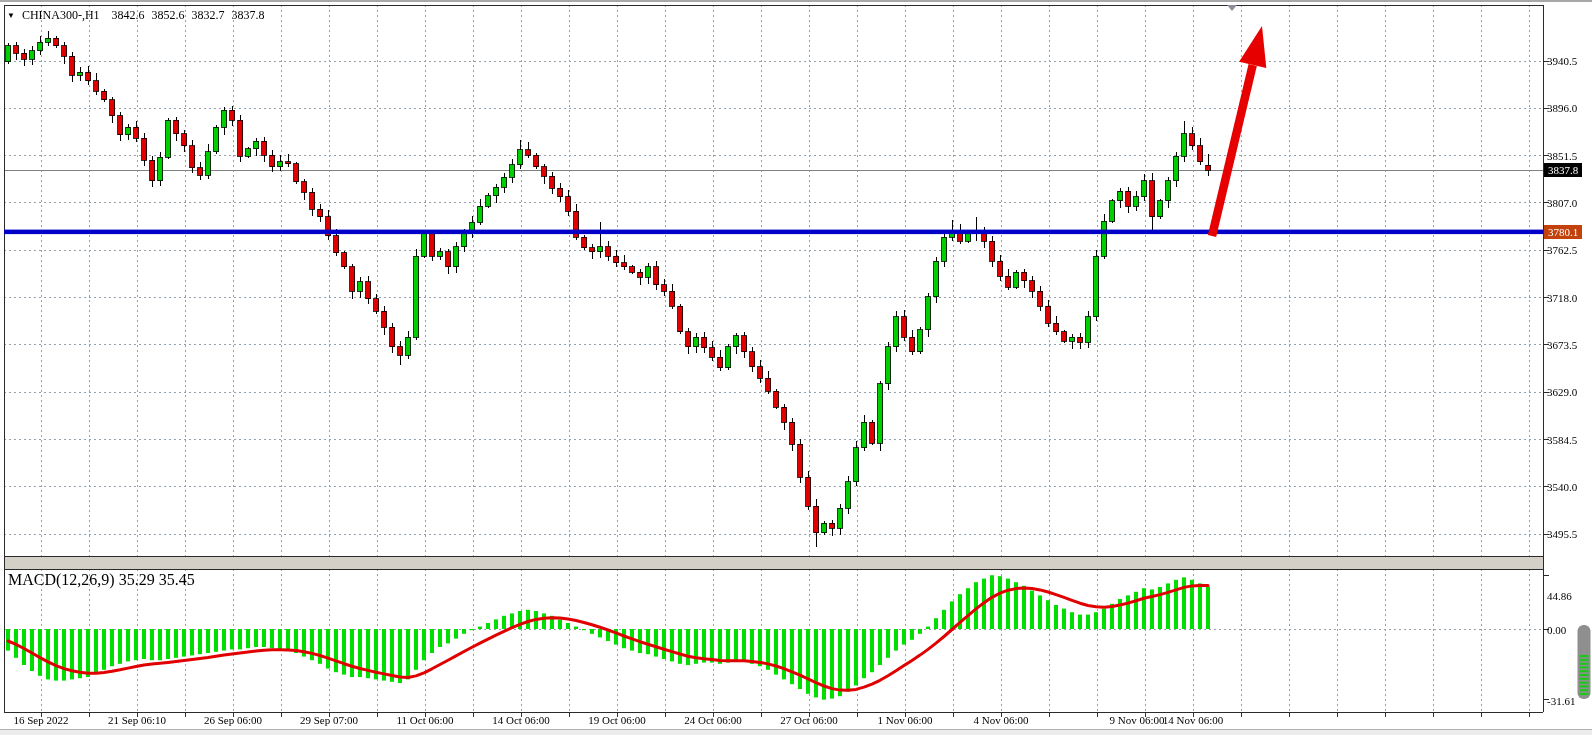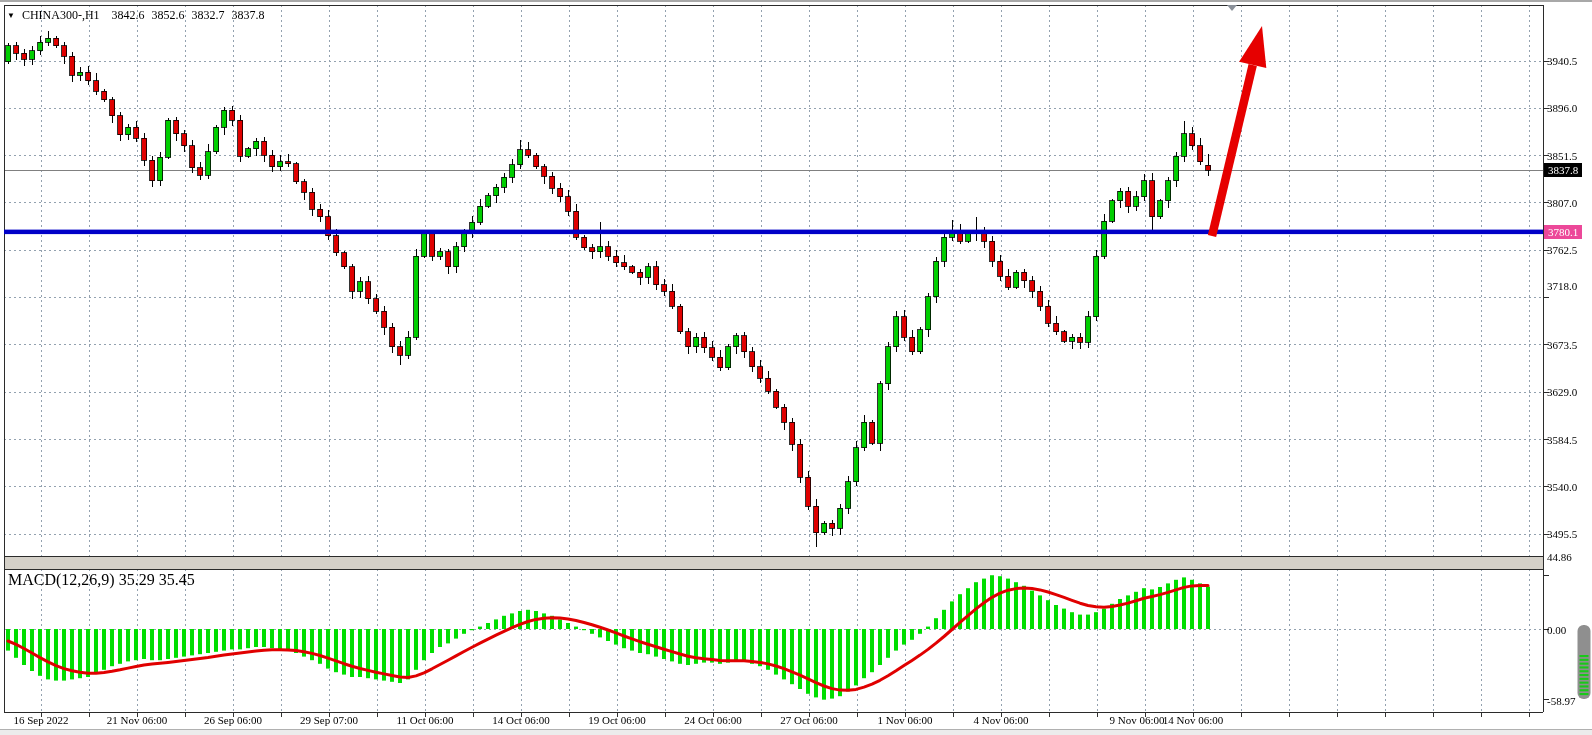--- a/index.html
+++ b/index.html
@@ -8,21 +8,21 @@
   svg{position:absolute;left:0;top:0;}
   .hdr{position:absolute;left:7px;top:6px;font-size:12px;color:#000;white-space:nowrap;}
   .hdr .tri{font-size:8px;vertical-align:1px;margin-right:7px;cursor:pointer;}
   .hdr .sym{margin-right:12px;}
   .hdr .num{margin-right:7px;}
   .macdlbl{position:absolute;left:8px;top:569px;font-size:16px;color:#000;white-space:nowrap;}
   .plabel{position:absolute;left:1547px;font-size:11px;color:#000;white-space:nowrap;}
   .tlabel{position:absolute;top:712px;font-size:11px;color:#000;white-space:nowrap;transform:translateX(-50%);}
   .badge{position:absolute;left:1544px;font-size:11px;color:#fff;padding:1px 4px;line-height:12px;white-space:nowrap;}
   .badge.black{background:#000;}
-  .badge.blue{background:#ec4899;}
+  .badge.blue{background:#c2410c;}
   .statusbar{position:absolute;left:0;top:727px;width:1592px;height:8px;background:#ececec;border-top:1px solid #b0b0b0;}
 </style>
 </head>
 <body>
 
 <div class="win">
 
   <svg id="chart" width="1592" height="735">
     <g id="g-grid">
         <line stroke="#93a1af" stroke-width="1" stroke-dasharray="2 3" shape-rendering="crispEdges" x1="41" y1="3" x2="41" y2="554"></line>
@@ -673,35 +673,35 @@
   </div>
 
   <div class="macdlbl">MACD(12,26,9) 35.29 35.45</div>
 
   <div id="price-labels">
       <div class="plabel" style="top: 53px;">3940.5</div>
       <div class="plabel" style="top: 100.33px;">3896.0</div>
       <div class="plabel" style="top: 147.66px; text-align: right;">3851.5</div>
       <div class="plabel" style="top: 194.991px;">3807.0</div>
       <div class="plabel" style="top: 242.321px;">3762.5</div>
-      <div class="plabel" style="top: 278px;">3718.0</div>
+      <div class="plabel" style="top: 290px;">3718.0</div>
       <div class="plabel" style="top: 336.981px;">3673.5</div>
       <div class="plabel" style="top: 384.311px;">3629.0</div>
       <div class="plabel" style="top: 431.642px;">3584.5</div>
       <div class="plabel" style="top: 478.972px;">3540.0</div>
       <div class="plabel" style="top: 526.302px;">3495.5</div>
     </div>
   <div id="macd-labels">
-      <div class="plabel" style="top: 549px;">44.86</div>
+      <div class="plabel" style="top: 588px;">44.86</div>
       <div class="plabel" style="top: 622px;">0.00</div>
-      <div class="plabel" style="top: 692.764px;">-58.97</div>
+      <div class="plabel" style="top: 692.764px;">-31.61</div>
     </div>
   <div id="time-labels">
       <div class="tlabel" style="left: 41px;">16 Sep 2022</div>
-      <div class="tlabel" style="left: 137px;">21 Nov 06:00</div>
+      <div class="tlabel" style="left: 137px;">21 Sep 06:10</div>
       <div class="tlabel" style="left: 233px;">26 Sep 06:00</div>
       <div class="tlabel" style="left: 329px;">29 Sep 07:00</div>
       <div class="tlabel" style="left: 425px;">11 Oct 06:00</div>
       <div class="tlabel" style="left: 521px; text-align: right;">14 Oct 06:00</div>
       <div class="tlabel" style="left: 617px;">19 Oct 06:00</div>
       <div class="tlabel" style="left: 713px;">24 Oct 06:00</div>
       <div class="tlabel" style="left: 809px;">27 Oct 06:00</div>
       <div class="tlabel" style="left: 905px;">1 Nov 06:00</div>
       <div class="tlabel" style="left: 1001px;">4 Nov 06:00</div>
       <div class="tlabel" style="left: 1137px;">9 Nov 06:00</div>

